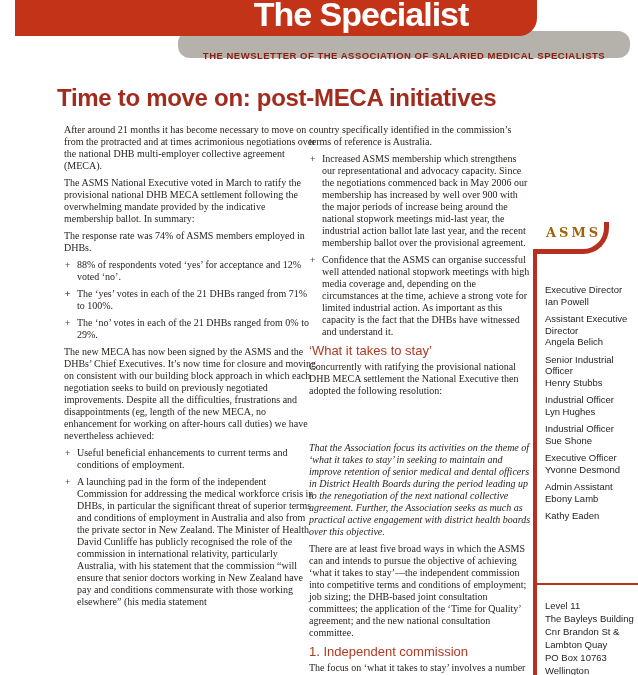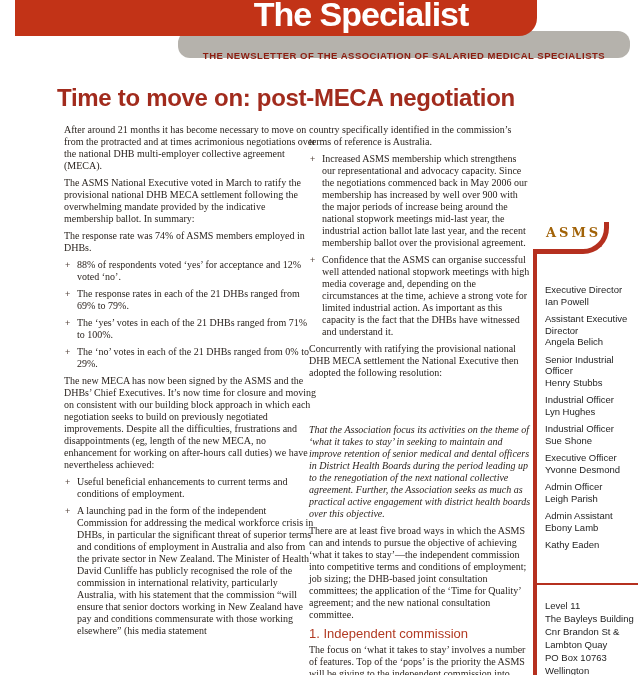--- a/index.html
+++ b/index.html
@@ -77,37 +77,38 @@
 
 <div>
 
   <div id="tagline-bar">
     <div id="tagline">THE NEWSLETTER OF THE ASSOCIATION OF SALARIED MEDICAL SPECIALISTS</div>
   </div>
   <div id="banner">
     <div id="banner-title">The Specialist</div>
   </div>
 
-  <div id="article-title">Time to move on: post-MECA negotiation</div>
+  <div id="article-title">Time to move on: post-MECA initiatives</div>
   <div id="left-col" class="col">
       <div class="para">After around 21 months it has become necessary to move on from the protracted and at times acrimonious negotiations over the national DHB multi-employer collective agreement (MECA).</div>
       <div class="para">The ASMS National Executive voted in March to ratify the provisional national DHB MECA settlement following the overwhelming mandate provided by the indicative membership ballot. In summary:</div>
       <div class="para">The response rate was 74% of ASMS members employed in DHBs.</div>
       <div class="bullet"><span class="marker">+</span><span>88% of respondents voted ‘yes’ for acceptance and 12% voted ‘no’.</span></div>
-      <div class="bullet"><span class="marker">+</span><span>The response rates in each of the 21 DHBs ranged from 69% to 79%.</span></div>
+      <div class="bullet"><span class="marker">+</span></div>
       <div class="bullet"><span class="marker">+</span><span>The ‘yes’ votes in each of the 21 DHBs ranged from 71% to 100%.</span></div>
       <div class="bullet"><span class="marker">+</span><span>The ‘no’ votes in each of the 21 DHBs ranged from 0% to 29%.</span></div>
       <div class="para">The new MECA has now been signed by the ASMS and the DHBs’ Chief Executives. It’s now time for closure and moving on consistent with our building block approach in which each negotiation seeks to build on previously negotiated improvements. Despite all the difficulties, frustrations and disappointments (eg, length of the new MECA, no enhancement for working on after-hours call duties) we have nevertheless achieved:</div>
       <div class="bullet"><span class="marker">+</span><span>Useful beneficial enhancements to current terms and conditions of employment.</span></div>
       <div class="bullet"><span class="marker">+</span><span>A launching pad in the form of the independent Commission for addressing the medical workforce crisis in DHBs, in particular the significant threat of superior terms and conditions of employment in Australia and also from the private sector in New Zealand. The Minister of Health David Cunliffe has publicly recognised the role of the commission in international relativity, particularly Australia, with his statement that the commission “will ensure that senior doctors working in New Zealand have pay and conditions commensurate with those working elsewhere” (his media statement</span></div>
     </div>
   <div id="right-col" class="col">
       <div class="para">country specifically identified in the commission’s terms of reference is Australia.</div>
       <div class="bullet"><span class="marker">+</span><span>Increased ASMS membership which strengthens our representational and advocacy capacity. Since the negotiations commenced back in May 2006 our membership has increased by well over 900 with the major periods of increase being around the national stopwork meetings mid-last year, the industrial action ballot late last year, and the recent membership ballot over the provisional agreement.</span></div>
       <div class="bullet"><span class="marker">+</span><span>Confidence that the ASMS can organise successful well attended national stopwork meetings with high media coverage and, depending on the circumstances at the time, achieve a strong vote for limited industrial action. As important as this capacity is the fact that the DHBs have witnessed and understand it.</span></div>
+      <div class="subheading">‘What it takes to stay’</div>
       <div class="para">Concurrently with ratifying the provisional national DHB MECA settlement the National Executive then adopted the following resolution:</div>
       <div class="para italic-para">That the Association focus its activities on the theme of ‘what it takes to stay’ in seeking to maintain and improve retention of senior medical and dental officers in District Health Boards during the period leading up to the renegotiation of the next national collective agreement. Further, the Association seeks as much as practical active engagement with district health boards over this objective.</div>
       <div class="para">There are at least five broad ways in which the ASMS can and intends to pursue the objective of achieving ‘what it takes to stay’—the independent commission into competitive terms and conditions of employment; job sizing; the DHB-based joint consultation committees; the application of the ‘Time for Quality’ agreement; and the new national consultation committee.</div>
       <div class="subheading">1. Independent commission</div>
       <div class="para">The focus on ‘what it takes to stay’ involves a number of features. Top of the ‘pops’ is the priority the ASMS will be giving to the independent commission into competitive terms and conditions for senior doctors (terms of reference published elsewhere in this issue).</div>
     </div>
 
   <div id="side-swoosh"></div>
   <div id="side-vline"></div>
   <div id="asms-logo">ASMS</div>
@@ -130,24 +131,20 @@
       </div>
       <div class="staff-entry">
         <div>Industrial Officer</div>
         <div>Sue Shone</div>
       </div>
       <div class="staff-entry">
         <div>Executive Officer</div>
         <div>Yvonne Desmond</div>
       </div>
       <div class="staff-entry">
-        <div>Admin Officer</div>
-        <div>Leigh Parish</div>
-      </div>
-      <div class="staff-entry">
         <div>Admin Assistant</div>
         <div>Ebony Lamb</div>
       </div>
       <div class="staff-entry">
         <div>Kathy Eaden</div>
       </div>
     </div>
   <div id="side-hline"></div>
   <div id="address">
       <div>Level 11</div>

